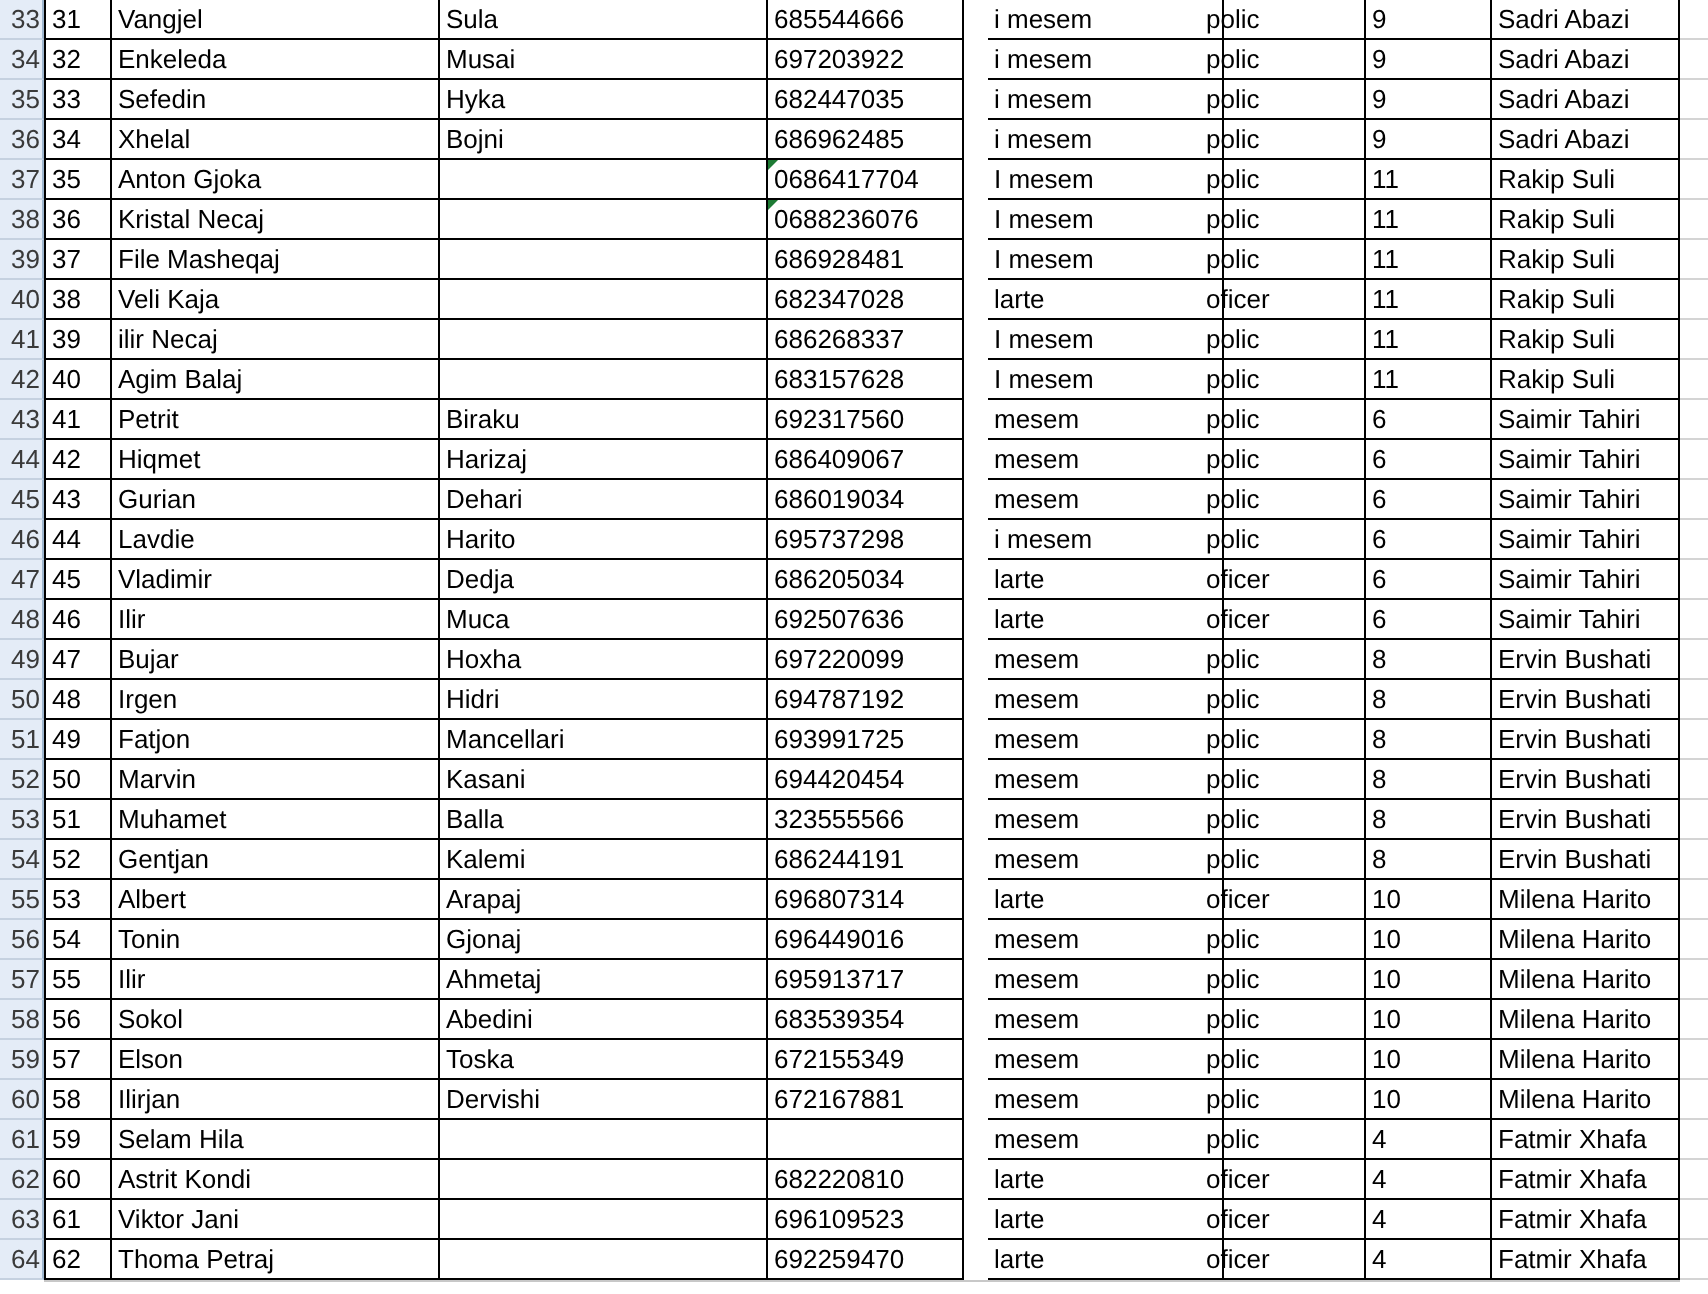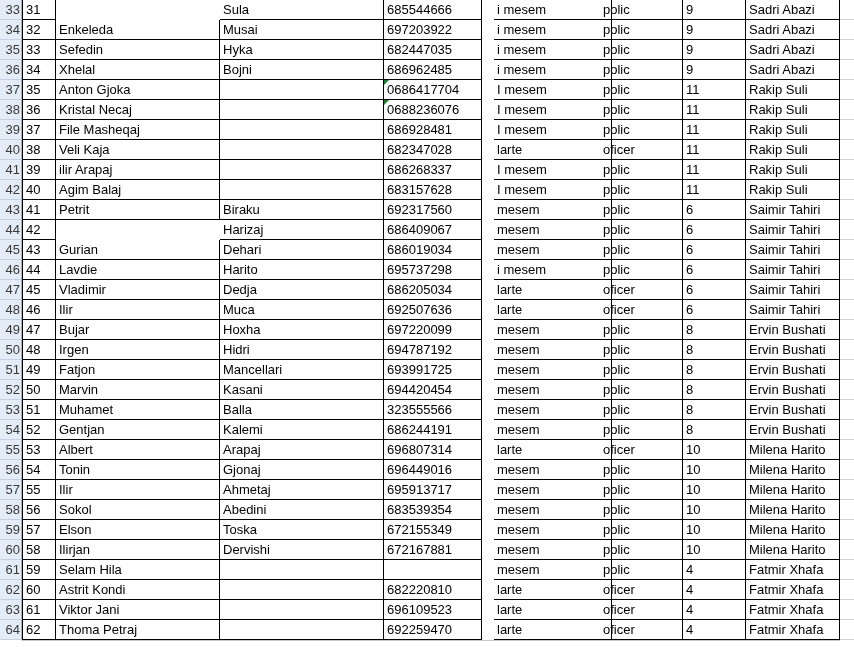--- a/index.html
+++ b/index.html
@@ -28,20 +28,21 @@
   .footer { position:absolute; left:0; top:640px; width:854px; height:7px; background:#fff; }
   .footer .line { position:absolute; top:0; height:1px; background:#c8c8c8; }
 </style>
 </head>
 <body>
 
 <div class="sheet" id="sheet">
     <div class="row" style="top: 0px;">
       <div class="rh">33</div>
       <div class="c c0"><span>31</span></div>
+      <div class="c c1"><span>Vangjel</span></div>
       <div class="c c2"><span>Sula</span></div>
       <div class="c c3"><span>685544666</span></div>
       <div class="c c4"><span>i mesem</span></div>
       <div class="c c5"><span>polic</span></div>
       <div class="c c6"><span>9</span></div>
       <div class="c c7"><span>Sadri Abazi</span></div>
       <div class="gridtail"></div>
     </div>
     <div class="row" style="top: 20px;">
       <div class="rh">34</div>
@@ -123,21 +124,21 @@
       <div class="c c3"><span>682347028</span></div>
       <div class="c c4"><span>larte</span></div>
       <div class="c c5"><span>oficer</span></div>
       <div class="c c6"><span>11</span></div>
       <div class="c c7"><span>Rakip Suli</span></div>
       <div class="gridtail"></div>
     </div>
     <div class="row" style="top: 160px;">
       <div class="rh">41</div>
       <div class="c c0"><span>39</span></div>
-      <div class="c c1"><span>ilir Arapaj</span></div>
+      <div class="c c1"><span>ilir Necaj</span></div>
       <div class="c c2"><span></span></div>
       <div class="c c3"><span>686268337</span></div>
       <div class="c c4"><span>I mesem</span></div>
       <div class="c c5"><span>polic</span></div>
       <div class="c c6"><span>11</span></div>
       <div class="c c7"><span>Rakip Suli</span></div>
       <div class="gridtail"></div>
     </div>
     <div class="row" style="top: 180px;">
       <div class="rh">42</div>
@@ -159,20 +160,21 @@
       <div class="c c3"><span>692317560</span></div>
       <div class="c c4"><span>mesem</span></div>
       <div class="c c5"><span>polic</span></div>
       <div class="c c6"><span>6</span></div>
       <div class="c c7"><span>Saimir Tahiri</span></div>
       <div class="gridtail"></div>
     </div>
     <div class="row" style="top: 220px;">
       <div class="rh">44</div>
       <div class="c c0"><span>42</span></div>
+      <div class="c c1"><span>Hiqmet</span></div>
       <div class="c c2"><span>Harizaj</span></div>
       <div class="c c3"><span>686409067</span></div>
       <div class="c c4"><span>mesem</span></div>
       <div class="c c5"><span>polic</span></div>
       <div class="c c6"><span>6</span></div>
       <div class="c c7"><span>Saimir Tahiri</span></div>
       <div class="gridtail"></div>
     </div>
     <div class="row" style="top: 240px;">
       <div class="rh">45</div>

